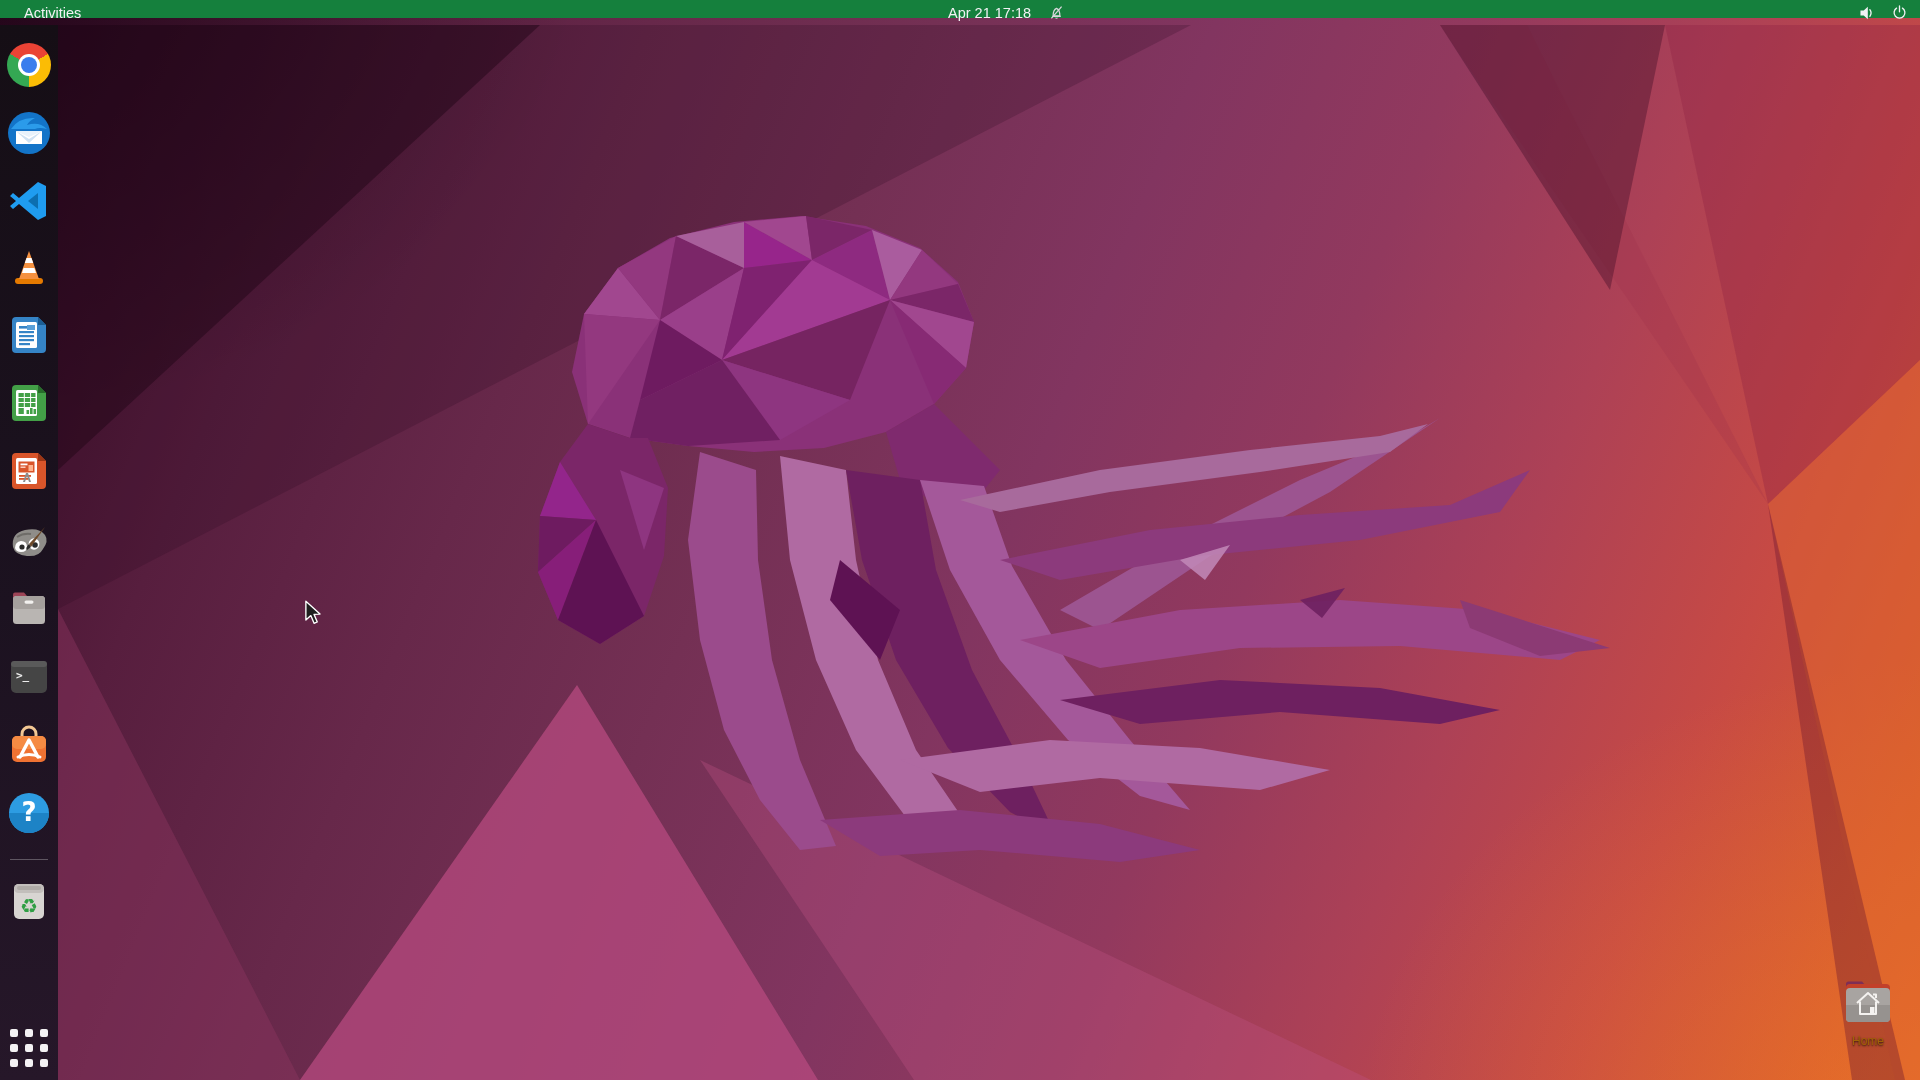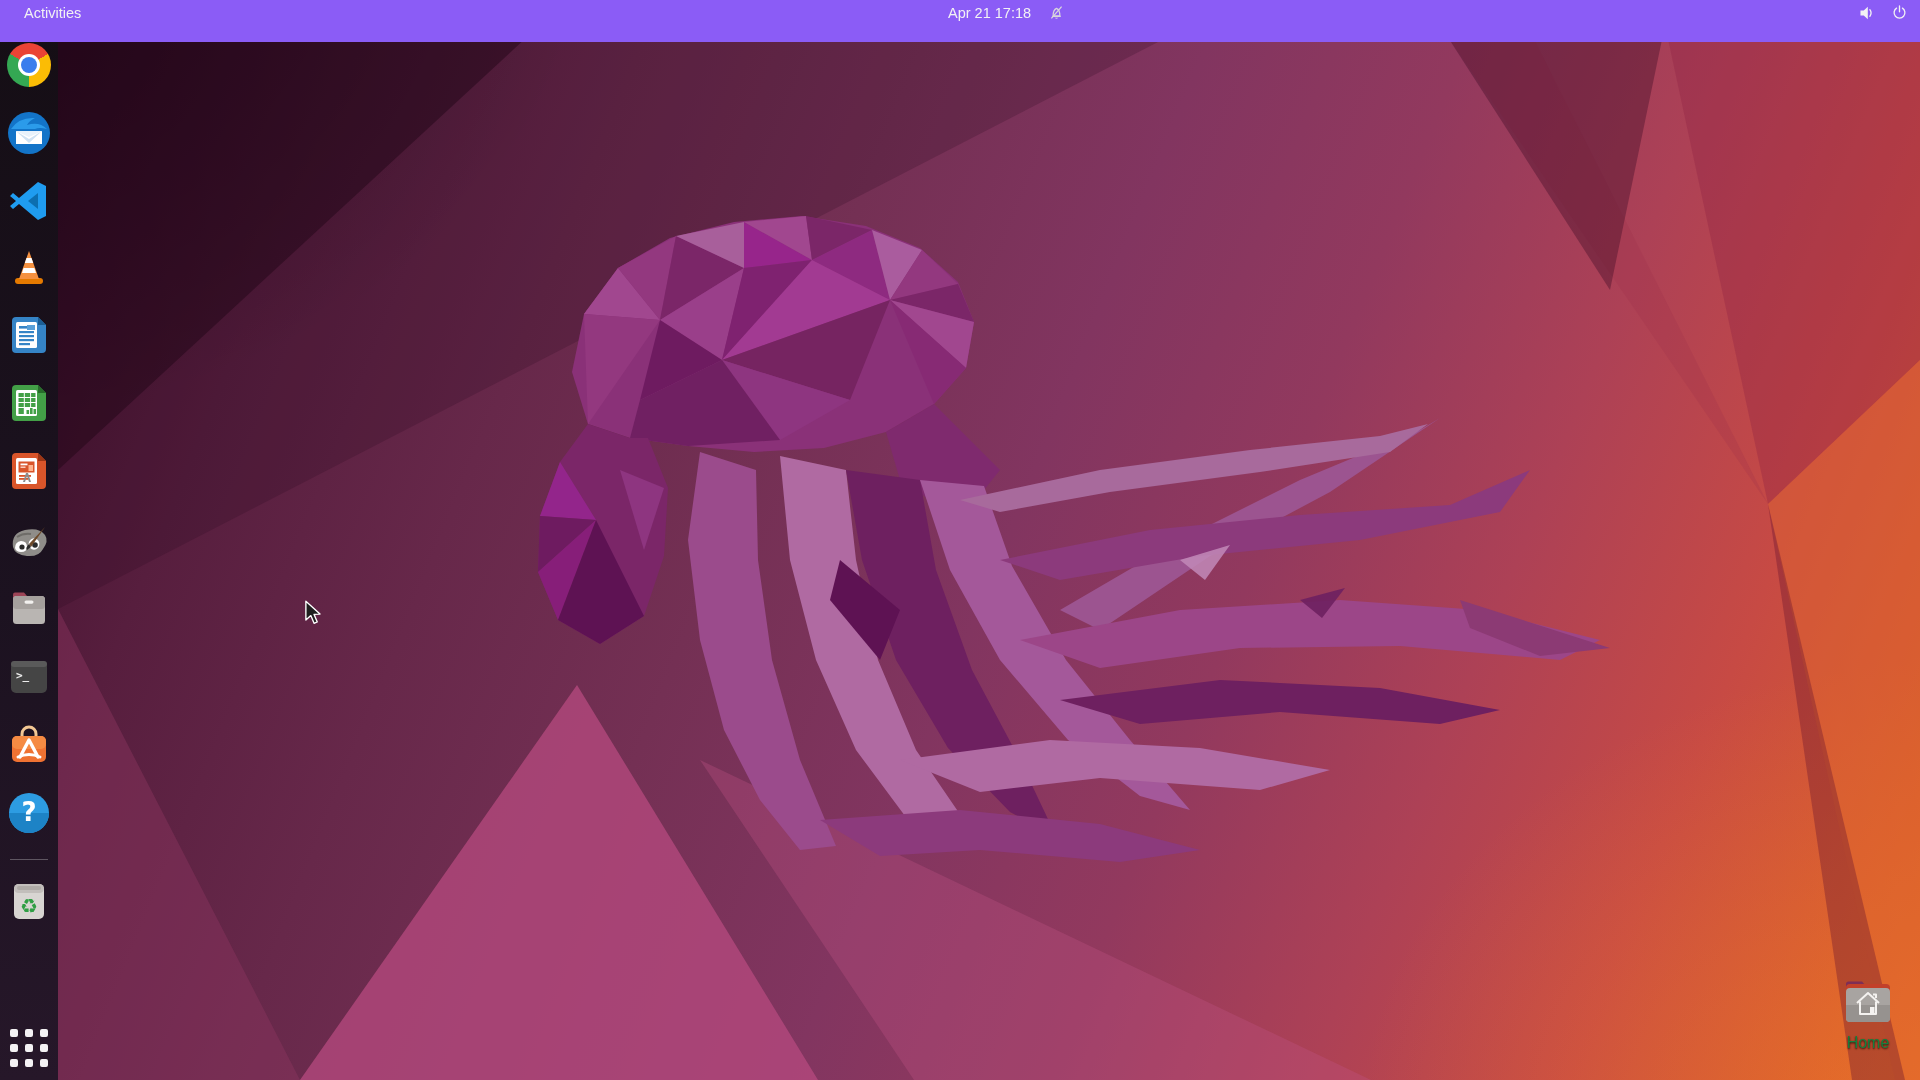--- a/index.html
+++ b/index.html
@@ -9,21 +9,21 @@
   
   .wallpaper{position:absolute;inset:0;
     background:
       radial-gradient(1100px 820px at -4% -6%, rgba(12,0,12,.55), rgba(12,0,12,0) 60%),
       radial-gradient(1000px 760px at 103% 104%, rgba(244,128,40,.5), rgba(244,128,40,0) 62%),
       linear-gradient(112deg,#380b26 0%,#571e3e 16%,#67284a 28%,#743054 40%,
                       #823560 52%,#92395e 63%,#ad4156 74%,#c74a44 85%,#d65a2e 95%,#dd6128 100%);}
   .wallpaper svg{position:absolute;inset:0;display:block;}
 
   
-  .topbar{position:absolute;top:0;left:0;right:0;height:42px;background:#8b5cf6;
+  .topbar{position:absolute;top:0;left:0;right:0;height:18px;background:#15803d;
           color:#f2f1f4;z-index:40;font-size:14.5px;}
   .activities{position:absolute;left:18px;top:0;height:25px;line-height:25px;
               background:none;border:none;color:#f2f1f4;font:inherit;padding:0 6px;cursor:default;}
   .clockgroup{position:absolute;left:948px;top:0;height:25px;display:flex;align-items:center;gap:17px;}
   .statusgroup{position:absolute;right:12px;top:0;height:25px;display:flex;align-items:center;gap:15px;}
   .statusgroup svg,.clockgroup svg{display:block;}
 
   
   .dock{position:absolute;left:0;top:25px;bottom:0;width:58px;z-index:30;
         background:linear-gradient(#150e15,#1c1220 55%,#261729);
@@ -40,21 +40,21 @@
   .showapps i{width:8px;height:8px;background:#f4f2f4;border-radius:2px;display:block;}
   .chrome-disc{width:44px;height:44px;margin:2px;border-radius:50%;position:relative;
     background:conic-gradient(#ea4335 0 60deg,#fbbc05 60deg 180deg,#34a853 180deg 300deg,#ea4335 300deg 360deg);}
   .chrome-disc::before{content:"";position:absolute;left:50%;top:50%;width:22px;height:22px;
     transform:translate(-50%,-50%);background:#fff;border-radius:50%;}
   .chrome-disc::after{content:"";position:absolute;left:50%;top:50%;width:16px;height:16px;
     transform:translate(-50%,-50%);background:#3b7ded;border-radius:50%;}
 
   
   .home-icon{position:absolute;left:1828px;top:976px;width:80px;text-align:center;z-index:10;cursor:default;}
-  .home-icon .lbl{display:block;margin-top:2px;color:#15803d;font-size:16px;
+  .home-icon .lbl{display:block;margin-top:2px;color:#a16207;font-size:12px;
                   text-shadow:0 1px 2px rgba(0,0,0,.85);}
 
   
   .cursor{position:absolute;left:303px;top:600px;z-index:50;}
 </style>
 </head>
 <body>
 
 <div class="screen">
 

